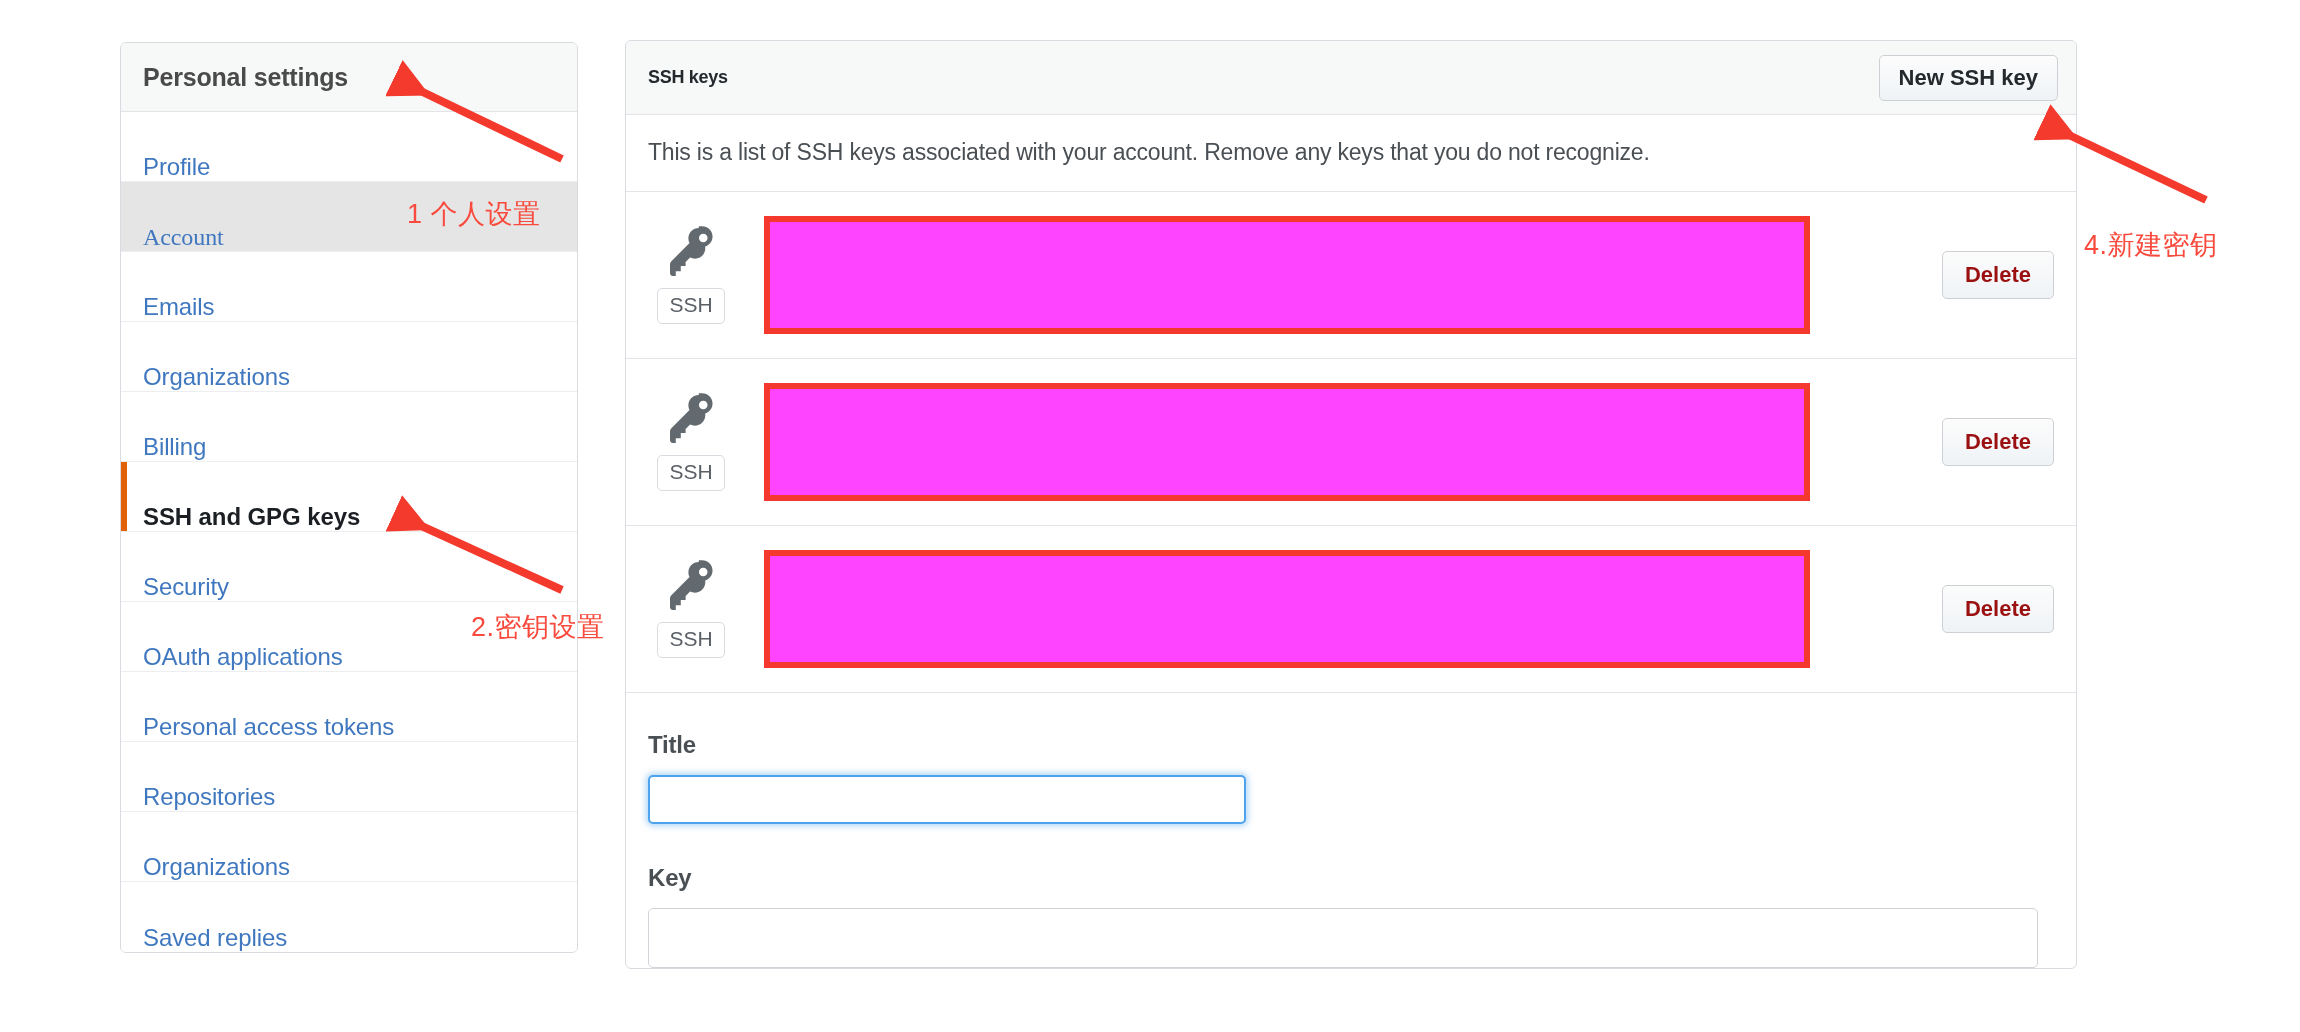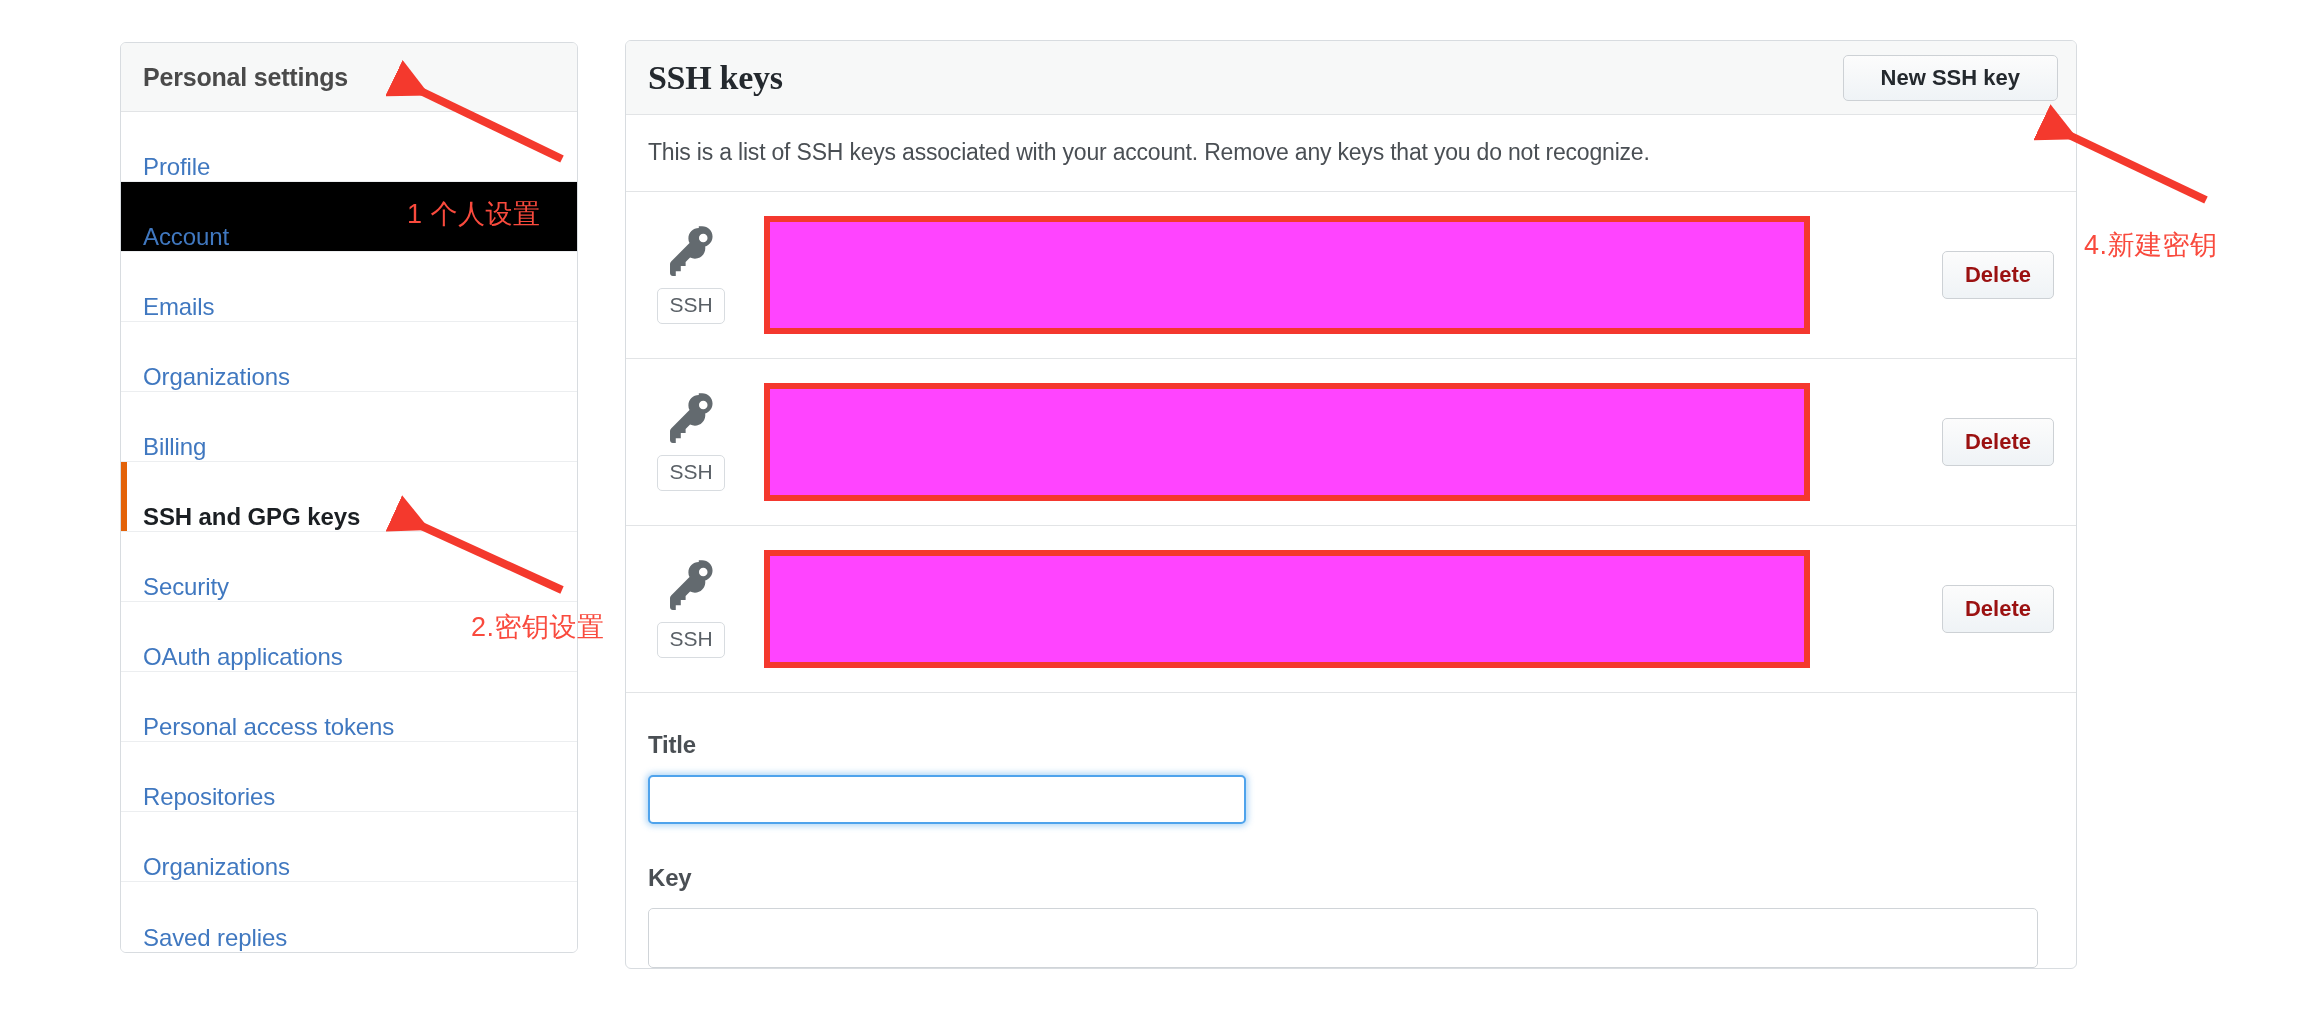--- a/index.html
+++ b/index.html
@@ -52,21 +52,21 @@
     box-sizing: border-box;
     position: relative;
     background: #ffffff;
   }
   .nav-item:last-child { border-bottom: none; }
   .nav-item .label {
     font-size: 24px;
     color: #4078c0;
     letter-spacing: -0.1px;
   }
-  .nav-item.hovered { background: #000000; }
+  .nav-item.hovered { background: #e5e5e5; font-family: Liberation Serif, serif; }
   .nav-item.selected { background: #ffffff; }
   .nav-item.selected .label {
     color: #1b1f23;
     font-weight: bold;
   }
   .nav-item.selected::before {
     content: "";
     position: absolute;
     left: 0px;
     top: 0px;
@@ -91,35 +91,34 @@
     height: 74px;
     background: #f7f8f8;
     border-bottom: 1px solid #e2e4e6;
     display: flex;
     align-items: center;
     justify-content: space-between;
     padding: 0 18px 0 22px;
     box-sizing: border-box;
   }
   #main-header .heading {
-    font-size: 34px;
+    font-size: 18px;
     font-weight: bold;
     color: #24292e;
     letter-spacing: -0.3px;
-    font-family: Liberation Serif, serif;
   }
   .btn {
     font-family: "Liberation Sans", sans-serif;
     font-size: 22px;
     font-weight: bold;
     color: #24292e;
     background: linear-gradient(#fcfcfc, #eff3f6);
     border: 1px solid #cdd1d5;
     border-radius: 5px;
-    padding: 11px 37px;
+    padding: 11px 19px;
     cursor: pointer;
     line-height: 1;
     white-space: nowrap;
   }
   .btn-danger {
     color: #9b1111;
     padding: 12px 22px;
   }
 
   #main-desc {

